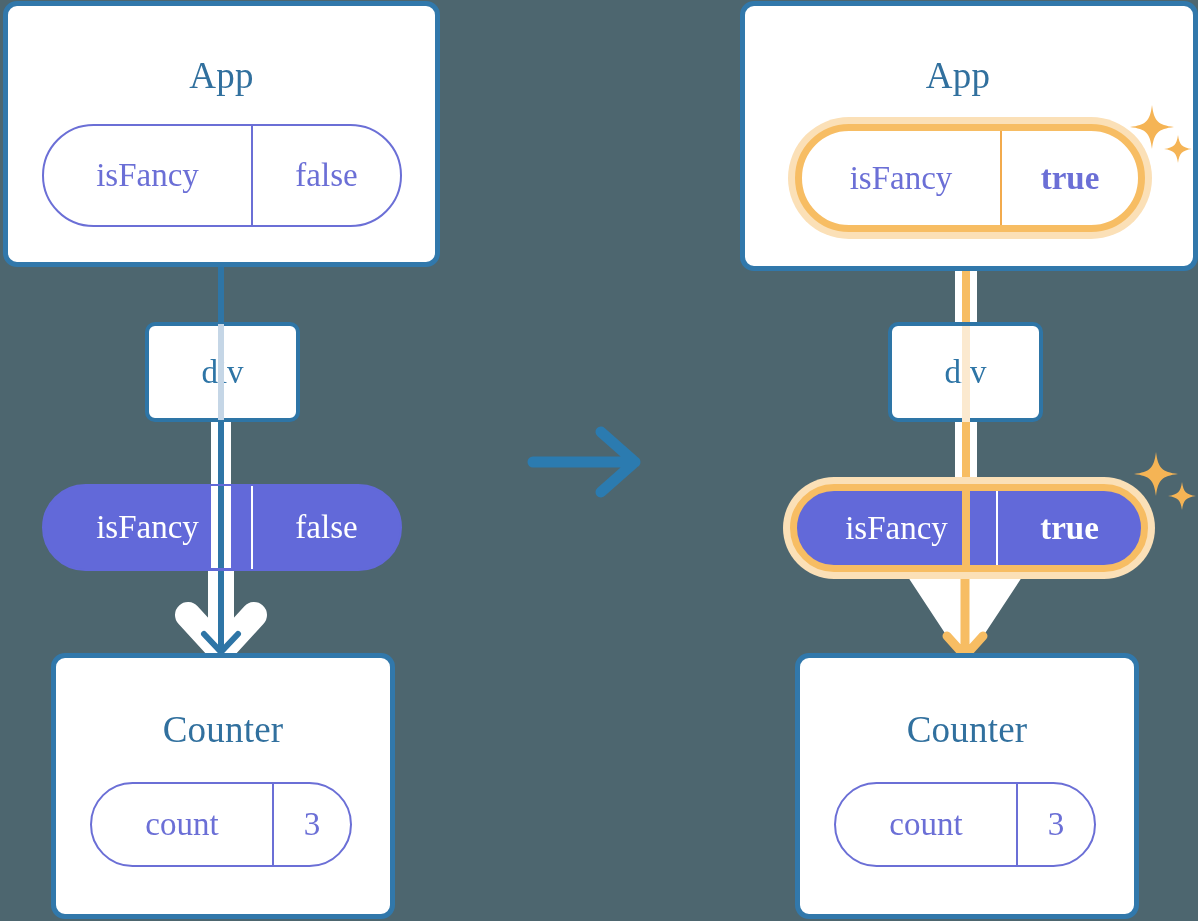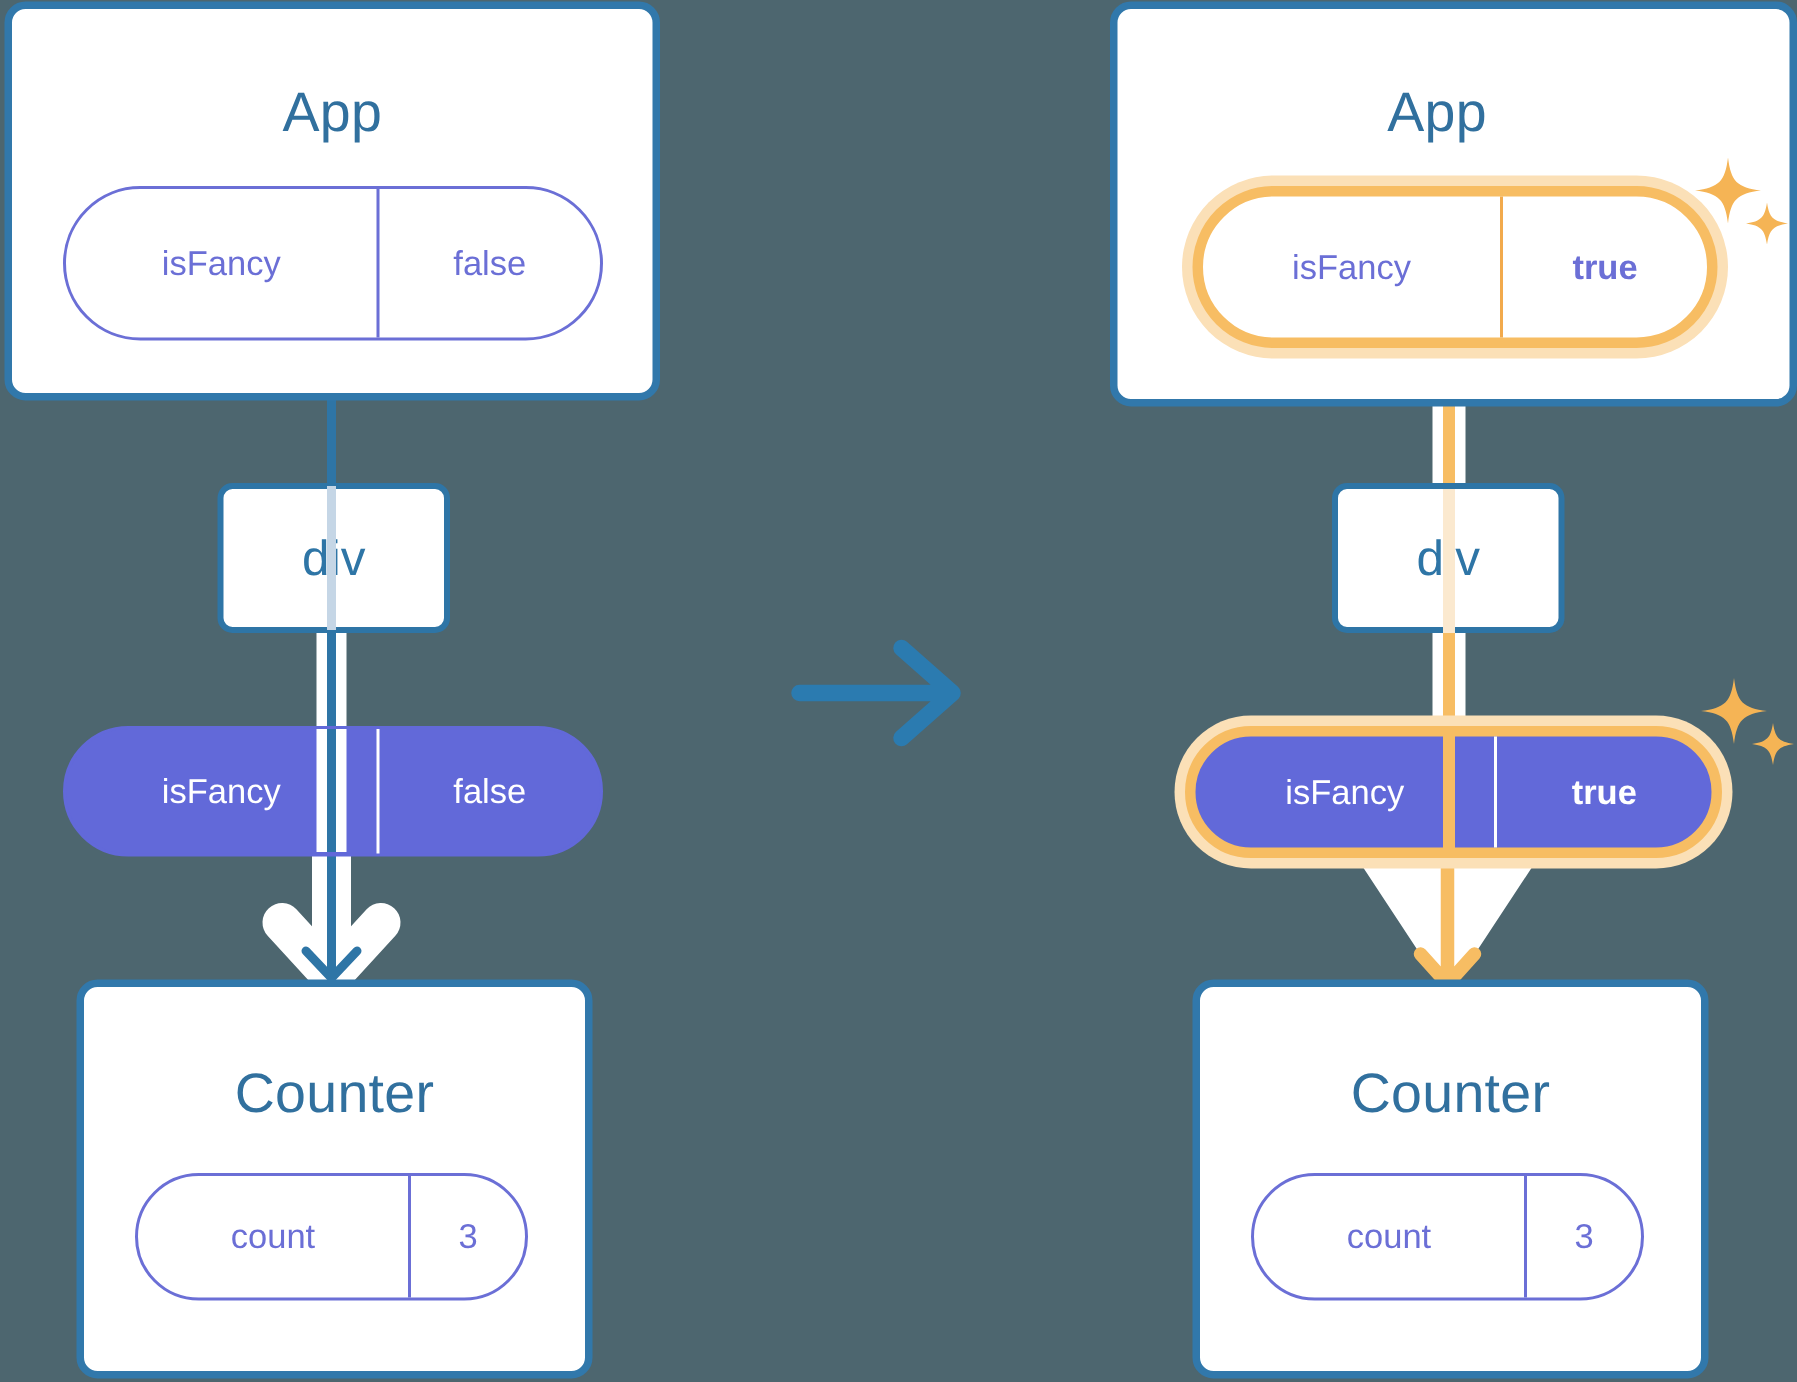--- a/index.html
+++ b/index.html
@@ -3,21 +3,21 @@
 <meta charset="utf-8">
 <style>
   html,body{margin:0;padding:0;}
   body{
     width:1198px;height:921px;
     background:#4d666f;
     font-family:"Liberation Sans", sans-serif;
     overflow:hidden;
     position:relative;
   }
-  .stage{position:absolute;left:0;top:0;width:1198px;height:746px;}
+  .stage{position:absolute;left:0;top:0;width:1198px;height:746px;font-family:Liberation Serif, serif;}
 
   
   .card{
     position:absolute;
     background:#ffffff;
     border:5px solid #3178ab;
     border-radius:14px;
     box-sizing:border-box;
     z-index:6;
   }
@@ -49,21 +49,21 @@
     position:absolute;
     box-sizing:border-box;
     display:flex;
     align-items:stretch;
     border-radius:999px;
     z-index:8;
   }
   .pill .seg{
     display:flex;align-items:center;justify-content:center;
     box-sizing:border-box;
-    font-size:23px;
+    font-size:33px;
     white-space:nowrap;
   }
   .pill .seg.name{flex:0 0 auto;}
   .pill .seg.val{flex:1 1 auto;}
 
   
   .pill.outline{
     background:#ffffff;
     border:2px solid #6b6fd6;
     color:#6b6fd6;

